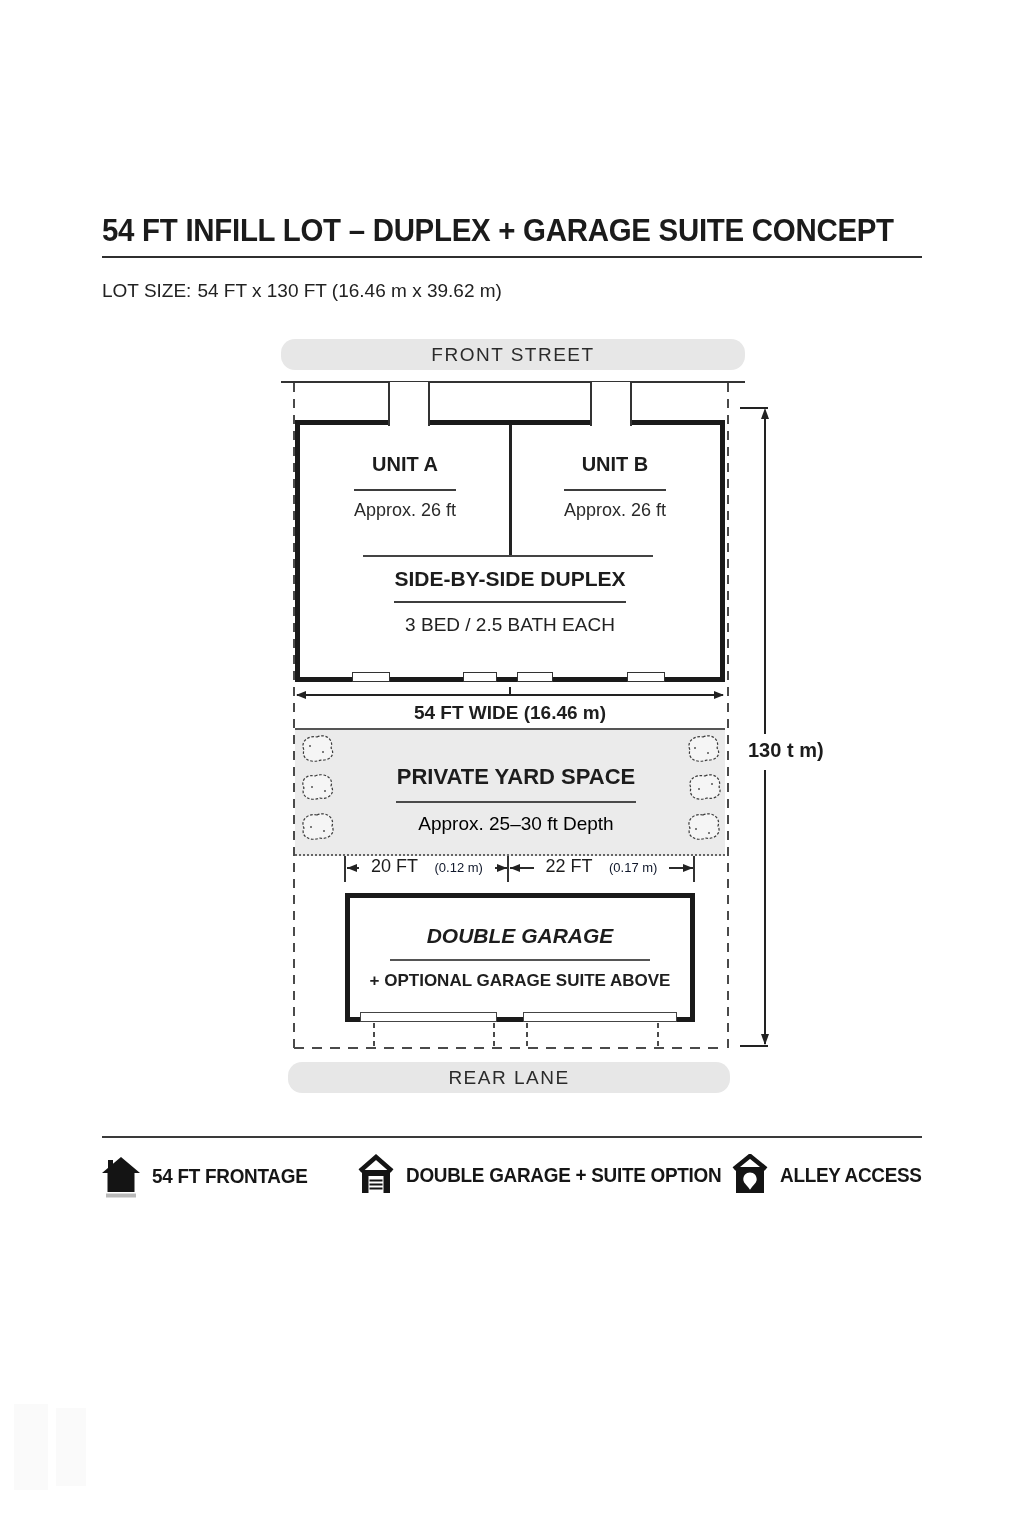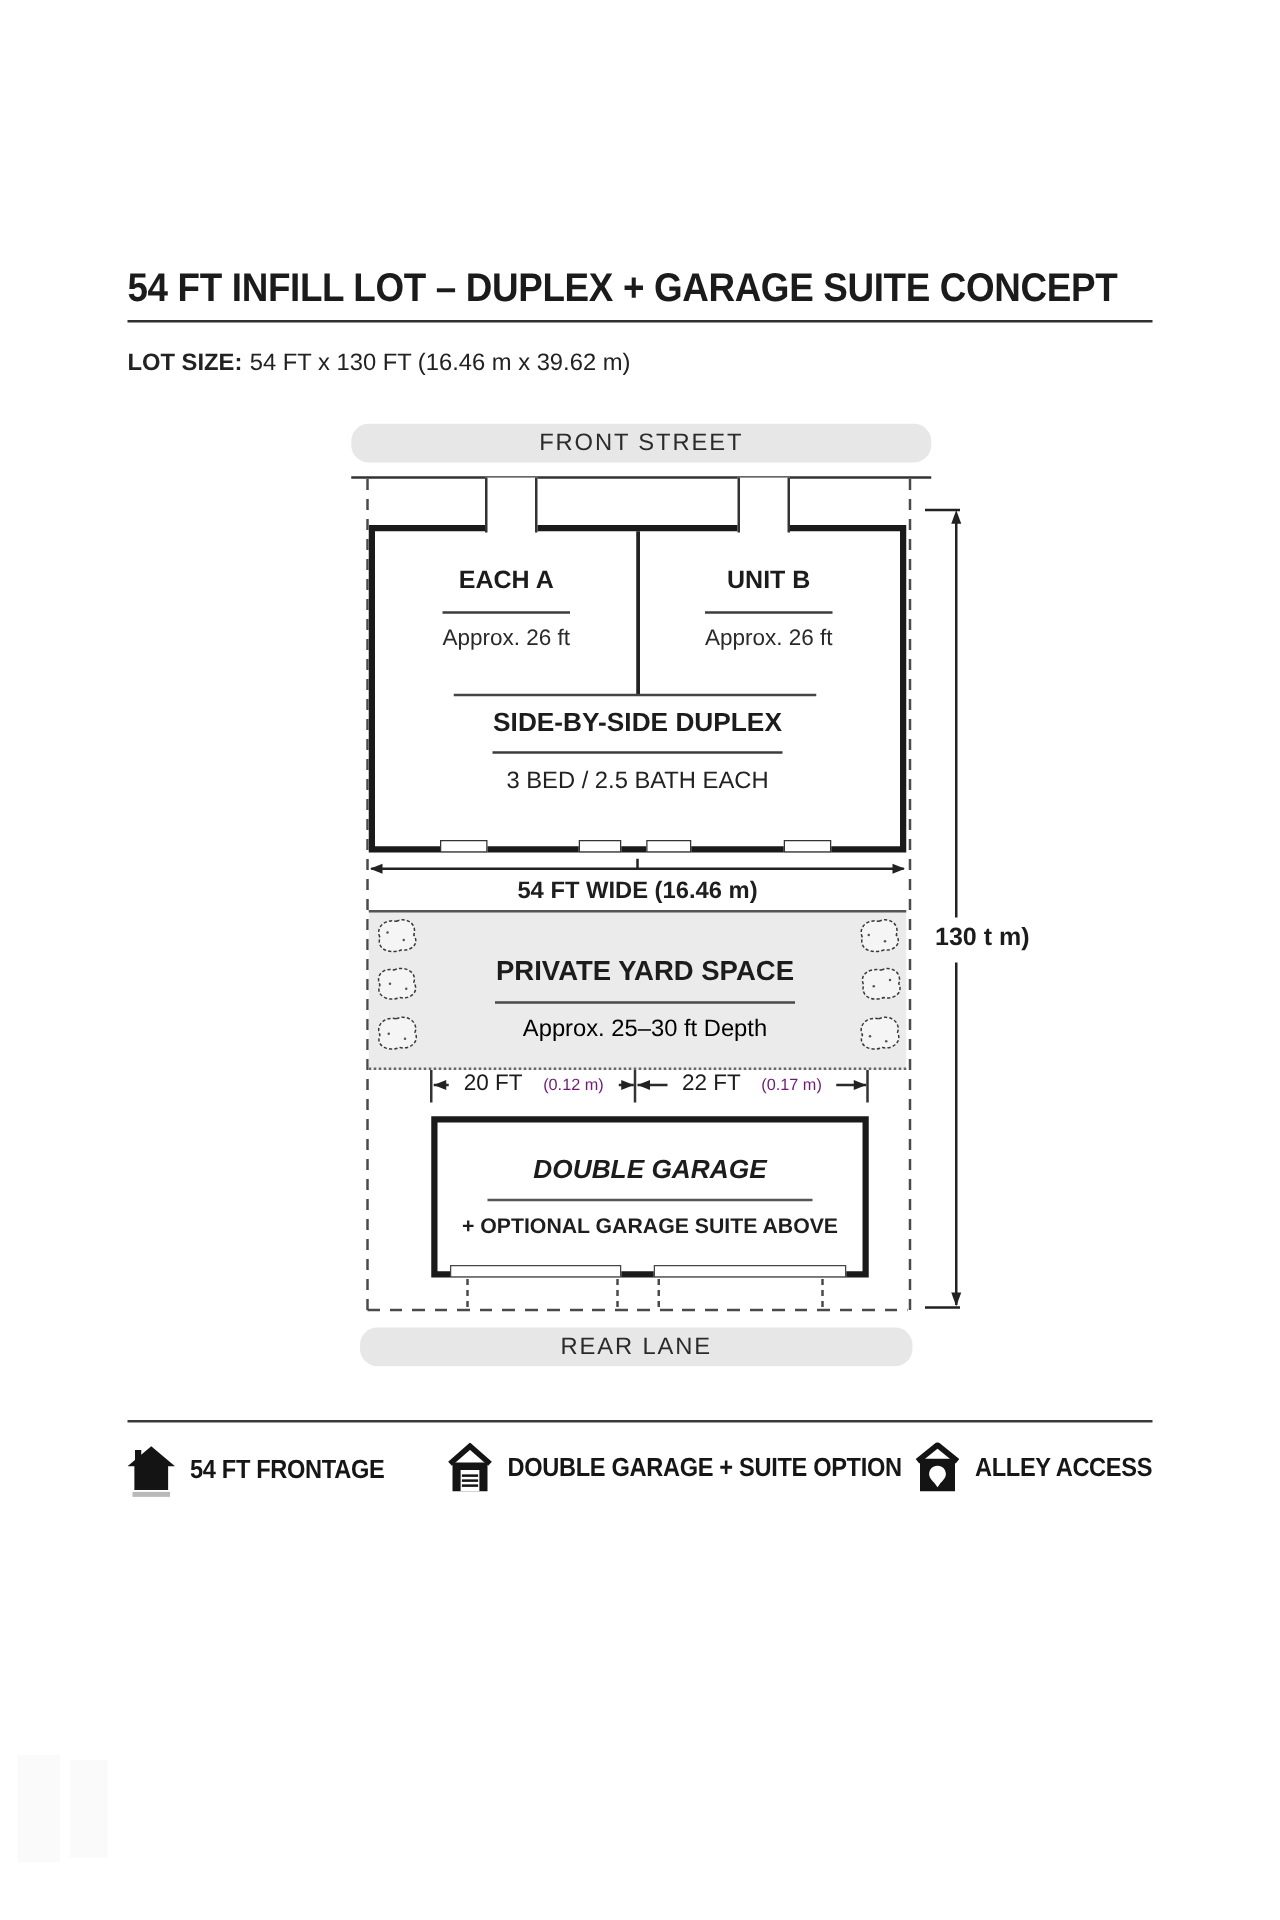--- a/index.html
+++ b/index.html
@@ -8,21 +8,21 @@
     font-family:"Liberation Sans",sans-serif;color:#1d1d1d;overflow:hidden;
   }
   
   .title{
     position:absolute;left:102px;top:212px;font-size:32px;font-weight:700;
     letter-spacing:-.3px;transform:scaleX(.92);transform-origin:left center;
     white-space:nowrap;color:#1b1b1b;
   }
   .title-rule{position:absolute;left:102px;top:256px;width:820px;height:2px;background:#2f2f2f;}
   .lotsize{position:absolute;left:102px;top:280px;font-size:19px;white-space:nowrap;color:#222;}
-  .lotsize .lbl{font-weight:700;margin-right:6px;}
+  .lotsize .lbl{font-weight:400;margin-right:6px;}
   
   .banner{
     position:absolute;background:#e7e7e7;display:flex;align-items:center;justify-content:center;
     font-size:19px;letter-spacing:1.5px;color:#2b2b2b;border-radius:14px;
   }
   .banner.front{left:281px;top:339px;width:464px;height:31px;}
   .banner.rear{left:288px;top:1062px;width:442px;height:31px;}
   
   .property-line{position:absolute;left:281px;top:381px;width:464px;height:2px;background:#333;}
   .vdash{position:absolute;width:2px;background:repeating-linear-gradient(to bottom,#4a4a4a 0 9px,transparent 9px 16px);}
@@ -61,21 +61,21 @@
   .dim-w-label{position:absolute;left:297px;top:702px;width:426px;text-align:center;font-size:19px;font-weight:600;color:#1e1e1e;}
   .tick{position:absolute;top:856px;width:2px;height:26px;background:#333;}
   .tick.t1{left:344px;} .tick.t2{left:507px;} .tick.t3{left:693px;}
   .seg{position:absolute;top:867px;height:2px;background:#2b2b2b;}
   .seg.s1{left:347px;width:160px;} .seg.s2{left:510px;width:183px;}
   .seg .al{left:0;top:-3.5px;border-top:4.5px solid transparent;border-bottom:4.5px solid transparent;border-right:10px solid #222;}
   .seg .ar{right:0;top:-3.5px;border-top:4.5px solid transparent;border-bottom:4.5px solid transparent;border-left:10px solid #222;}
   .seg-label{position:absolute;left:0;right:0;top:-11px;text-align:center;}
   .seg-label span{background:#fff;padding:0 6px;white-space:nowrap;}
   .seg-ft{font-size:18px;font-weight:400;color:#1c1c1c;}
-  .seg-m{font-size:13px;color:#701a75;}
+  .seg-m{font-size:13px;color:#0f172a;}
   
   .dim-v-a{position:absolute;left:764px;top:412px;width:2px;height:322px;background:#222;}
   .dim-v-b{position:absolute;left:764px;top:770px;width:2px;height:274px;background:#222;}
   .dim-v-up{left:760.5px;top:408px;border-left:4.5px solid transparent;border-right:4.5px solid transparent;border-bottom:11px solid #222;}
   .dim-v-dn{left:760.5px;top:1034px;border-left:4.5px solid transparent;border-right:4.5px solid transparent;border-top:11px solid #222;}
   .dim-v-tick{position:absolute;width:28px;height:2px;background:#222;left:740px;}
   .dim-v-tick.top{top:407px;} .dim-v-tick.bot{top:1045px;}
   .dim-v-label{position:absolute;left:744px;top:736px;font-size:20px;font-weight:700;background:#fff;padding:3px 4px;white-space:nowrap;color:#1c1c1c;}
   
   .yard{position:absolute;left:295px;top:728px;width:430px;height:128px;box-sizing:border-box;
@@ -125,21 +125,21 @@
   <div class="property-line"></div>
 
   <div class="vdash left"></div>
   <div class="vdash right"></div>
   <div class="rear-dash"></div>
 
   <div class="duplex">
     <div class="duplex-inner">
       <div class="divider"></div>
       <div class="unit a">
-        <div class="unit-name">EACH A</div>
+        <div class="unit-name">UNIT A</div>
         <div class="unit-underline"></div>
         <div class="unit-width">Approx. 26 ft</div>
       </div>
       <div class="unit b">
         <div class="unit-name">UNIT B</div>
         <div class="unit-underline"></div>
         <div class="unit-width">Approx. 26 ft</div>
       </div>
       <div class="units-line"></div>
       <div class="duplex-lower">

